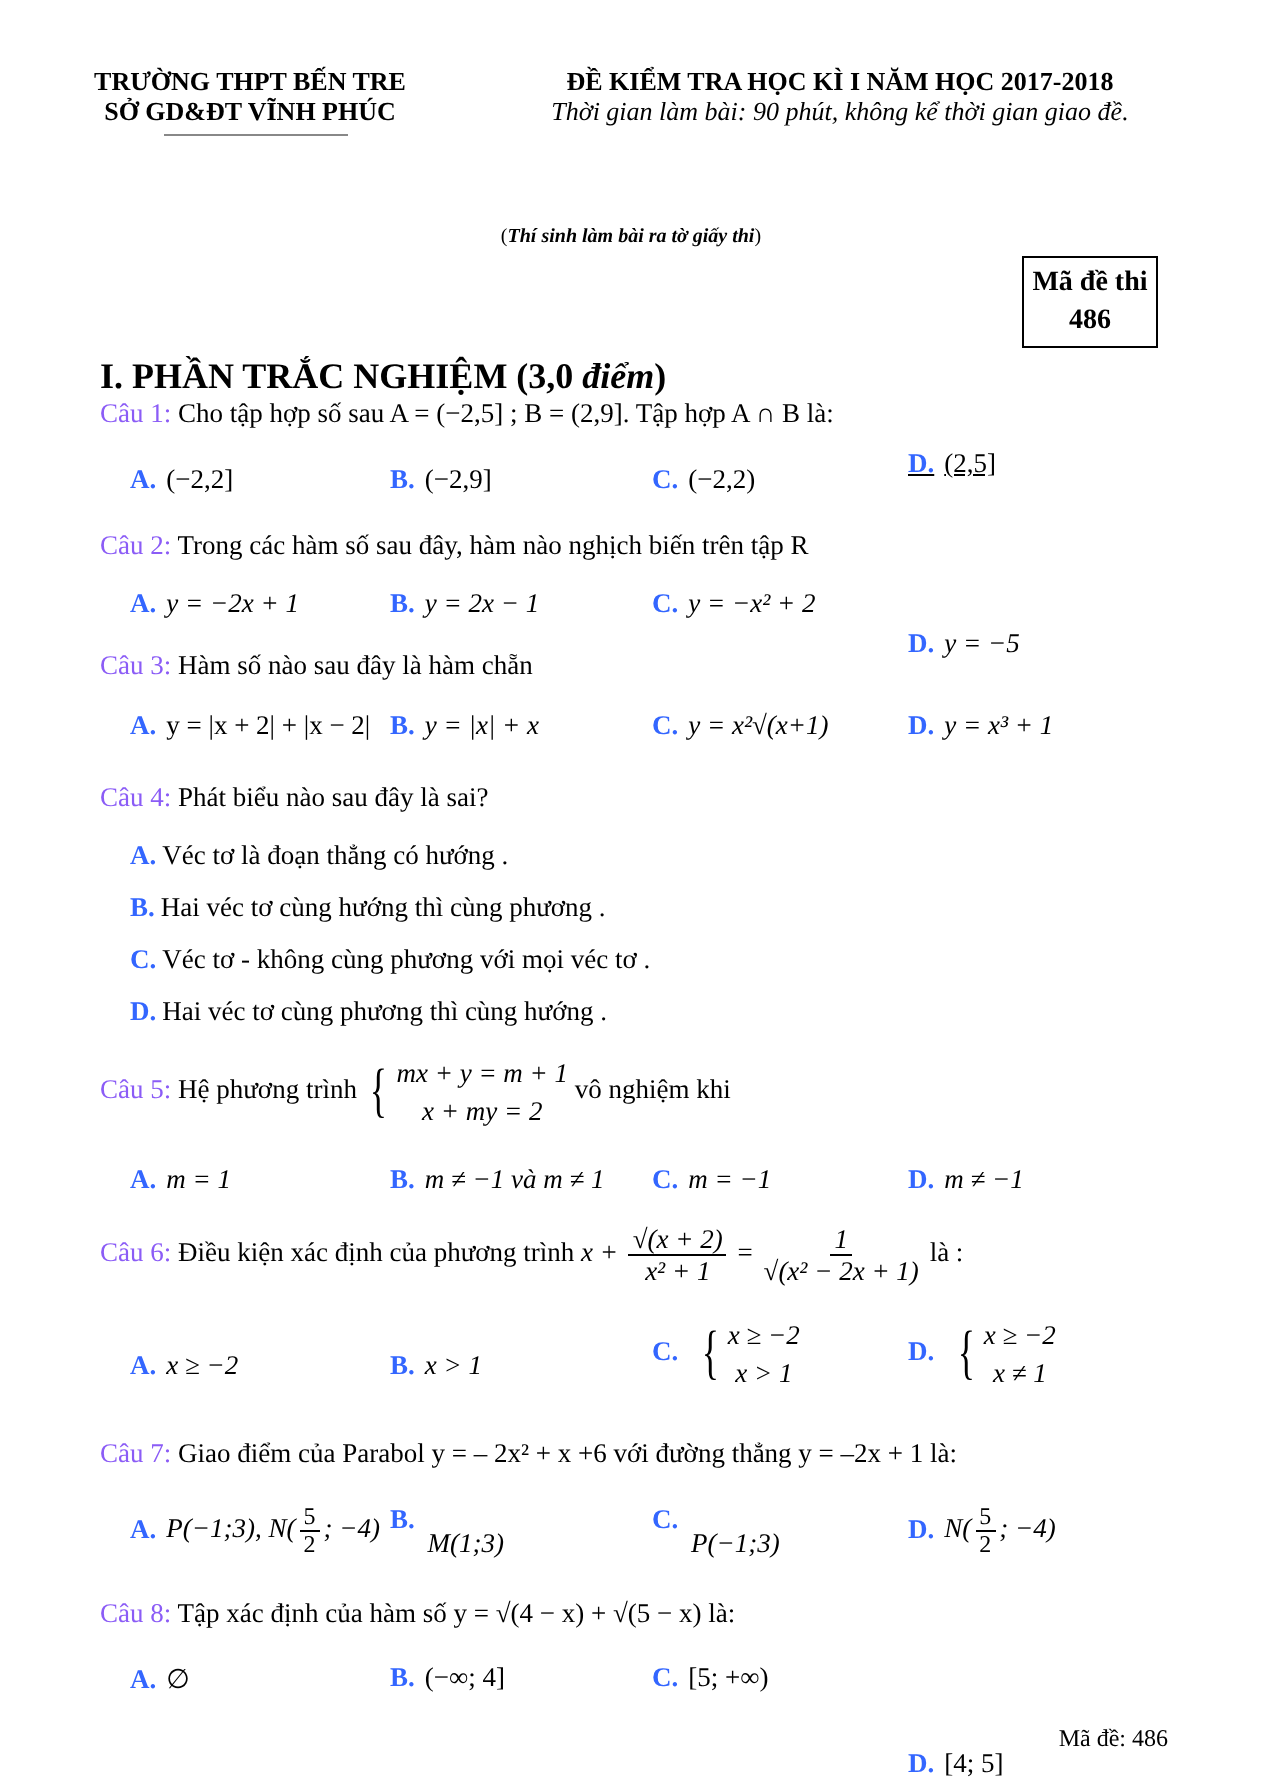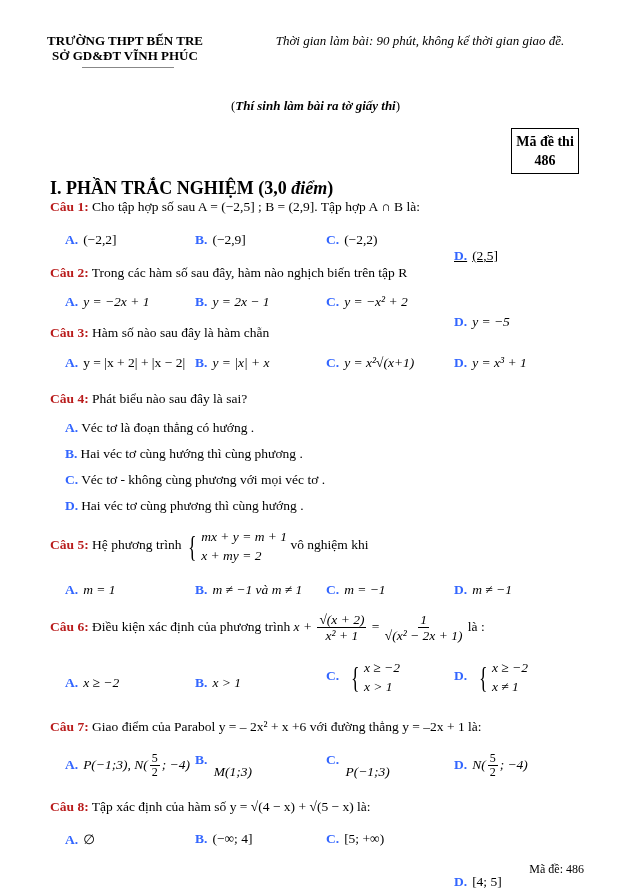--- a/index.html
+++ b/index.html
@@ -7,51 +7,52 @@
     width: 631px; height: 892px; position: relative; overflow: hidden;
     font-family: "Liberation Serif", "DejaVu Serif", serif;
     color: #000; font-size: 13.5px;
   }
   .abs { position: absolute; white-space: nowrap; }
   .hdr-left { left: 40px; top: 33px; width: 170px; text-align: center; font-weight: bold; font-size: 13px; line-height: 15px; }
   .hdr-line { position: absolute; left: 82px; top: 67px; width: 92px; height: 1px; background: #888; }
   .hdr-right { left: 240px; top: 33px; width: 360px; text-align: center; font-size: 13px; line-height: 15px; }
   .hdr-right .b { font-weight: bold; }
   .hdr-right .i { font-style: italic; }
-  .note { left: 0; width: 631px; top: 98px; text-align: center; font-size: 13px; }
+  .note { left: 0; width: 631px; top: 113px; text-align: center; font-size: 10px; }
   .note b { font-weight: bold; font-style: italic; }
   .code-box {
     position: absolute; left: 511px; top: 128px; width: 68px; height: 46px;
     border: 1.5px solid #000; text-align: center; font-weight: bold; font-size: 14px; line-height: 19px;
     padding-top: 3px; box-sizing: border-box;
   }
   .section { left: 50px; top: 178px; font-weight: bold; font-size: 18px; }
   .section i { font-style: italic; }
   .q { left: 50px; font-size: 13.5px; }
-  .qlabel { color: #b91c1c; font-weight: bold; }
+  .qlabel { color: #8b5cf6; font-weight: normal; }
   .opt { font-size: 13.5px; }
   .olabel { color: #3366ff; font-weight: bold; margin-right: 5px; }
   .m { font-style: italic; }
   .sys { display: inline-flex; align-items: center; vertical-align: middle; }
   .brace { font-size: 30px; line-height: 30px; font-weight: 100; margin-right: 2px; transform: scaleX(0.6); }
-  .sys-lines { display: inline-flex; flex-direction: column; line-height: 19px; font-style: italic; }
+  .sys-lines { display: inline-flex; flex-direction: column; line-height: 19px; font-style: italic; align-items: center; }
   .frac { display: inline-flex; flex-direction: column; align-items: center; vertical-align: middle; line-height: 15px; margin: 0 2px; }
   .frac .num { border-bottom: 1px solid #000; padding: 0 2px; }
   .footer { right: 47px; top: 862px; font-size: 12px; }
 </style>
 </head>
 <body>
 
 <div class="abs hdr-left">
   <div>TRƯỜNG THPT BẾN TRE</div>
   <div>SỞ GD&amp;ĐT VĨNH PHÚC</div>
 </div>
 <div class="hdr-line"></div>
 
 <div class="abs hdr-right">
+  <div class="b">ĐỀ KIỂM TRA HỌC KÌ I NĂM HỌC 2017-2018</div>
   <div class="i">Thời gian làm bài: 90  phút, không kể thời gian giao đề.</div>
 </div>
 
 <div class="abs note">
   <span>(</span><b>Thí sinh làm bài ra tờ giấy thi</b><span>)</span>
 </div>
 
 <div class="code-box">
   <div>Mã đề thi</div>
   <div>486</div>
@@ -61,21 +62,21 @@
   <span>I. PHẦN TRẮC NGHIỆM (3,0 </span><i>điểm</i><span>)</span>
 </div>
 
 <div class="abs q" style="top:199px;">
   <span class="qlabel">Câu 1:</span>
   <span>Cho tập hợp số sau  A = (−2,5] ; B = (2,9]. Tập hợp  A ∩ B  là:</span>
 </div>
 <div class="abs opt" style="left:65px; top:232px;"><span class="olabel">A.</span><span>(−2,2]</span></div>
 <div class="abs opt" style="left:195px; top:232px;"><span class="olabel">B.</span><span>(−2,9]</span></div>
 <div class="abs opt" style="left:326px; top:232px;"><span class="olabel">C.</span><span>(−2,2)</span></div>
-<div class="abs opt" style="left:454px; top:248px;text-decoration:underline;"><span class="olabel">D.</span><span>(2,5]</span></div>
+<div class="abs opt" style="left:454px; top:224px;text-decoration:underline;"><span class="olabel">D.</span><span>(2,5]</span></div>
 
 <div class="abs q" style="top:265px;">
   <span class="qlabel">Câu 2:</span>
   <span>Trong các hàm số sau đây, hàm nào nghịch biến trên tập R</span>
 </div>
 <div class="abs opt m" style="left:65px; top:294px;"><span class="olabel" style="font-style:normal">A.</span><span>y = −2x + 1</span></div>
 <div class="abs opt m" style="left:195px; top:294px;"><span class="olabel" style="font-style:normal">B.</span><span>y = 2x − 1</span></div>
 <div class="abs opt m" style="left:326px; top:294px;"><span class="olabel" style="font-style:normal">C.</span><span>y = −x² + 2</span></div>
 <div class="abs opt m" style="left:454px; top:294px;margin-top:20px;"><span class="olabel" style="font-style:normal">D.</span><span>y = −5</span></div>
 

